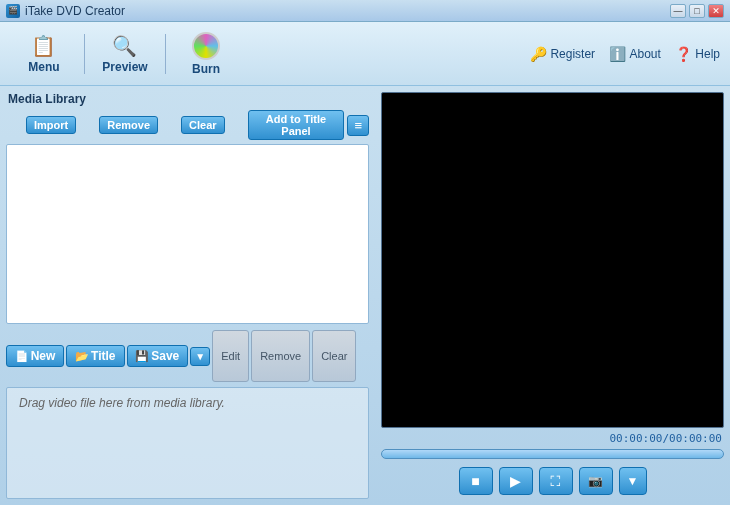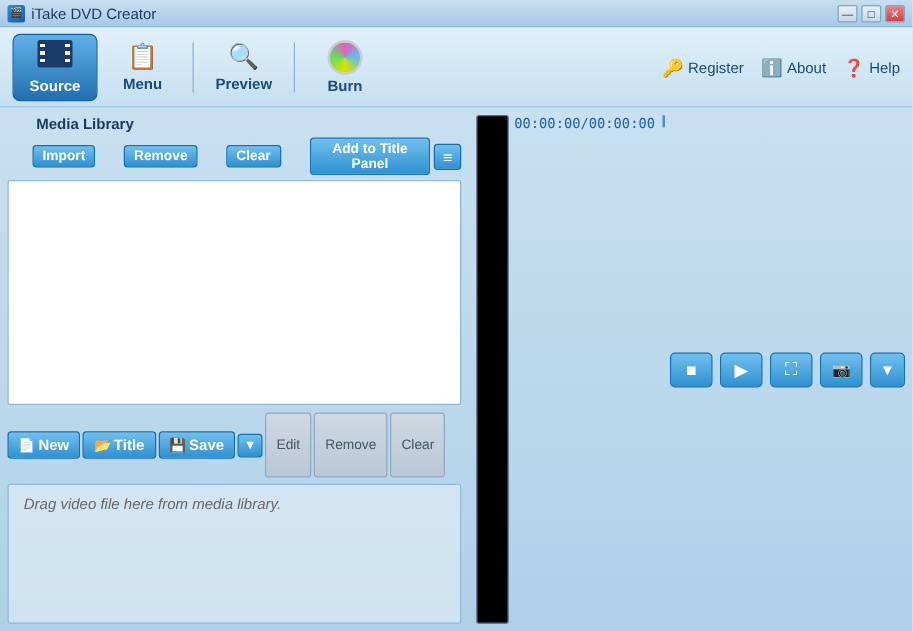--- a/index.html
+++ b/index.html
@@ -124,21 +124,20 @@
       flex-direction: column;
       gap: 4px;
       flex-shrink: 0;
     }
 
     .media-library-label {
       font-size: 12px;
       color: #1a3a5c;
       font-weight: bold;
       padding: 0 2px;
-      margin-left: 21px;
     }
 
     .media-library-toolbar {
       display: flex;
       align-items: center;
       gap: 3px;
     }
 
     .ml-btn {
       background: linear-gradient(to bottom, #70c0f0, #3090d0);
@@ -260,21 +259,21 @@
       color: #666;
       font-size: 12px;
       font-style: italic;
     }
 
     
     .right-panel {
       flex: 1;
       padding: 6px;
       display: flex;
-      flex-direction: row;
+      flex-direction: column;
       gap: 4px;
     }
 
     .preview-area {
       flex: 1;
       background: black;
       border: 1px solid #507090;
       border-radius: 2px;
       min-height: 180px;
     }
@@ -395,26 +394,20 @@
   </div>
   <div class="title-bar-controls">
     <div class="tb-btn minimize">—</div>
     <div class="tb-btn maximize">□</div>
     <div class="tb-btn close">✕</div>
   </div>
 </div>
 
 <div class="toolbar">
 
-  <div class="toolbar-btn active">
-    <span class="toolbar-icon">
-      <div class="film-icon"></div>
-    </span>
-    <span class="toolbar-btn-label">Source</span>
-  </div>
 
   <div class="toolbar-btn">
     <span class="toolbar-icon menu-icon">📋</span>
     <span class="toolbar-btn-label">Menu</span>
   </div>
 
   <div class="sep"></div>
 
   <div class="toolbar-btn">
     <span class="toolbar-icon preview-icon">🔍</span>

